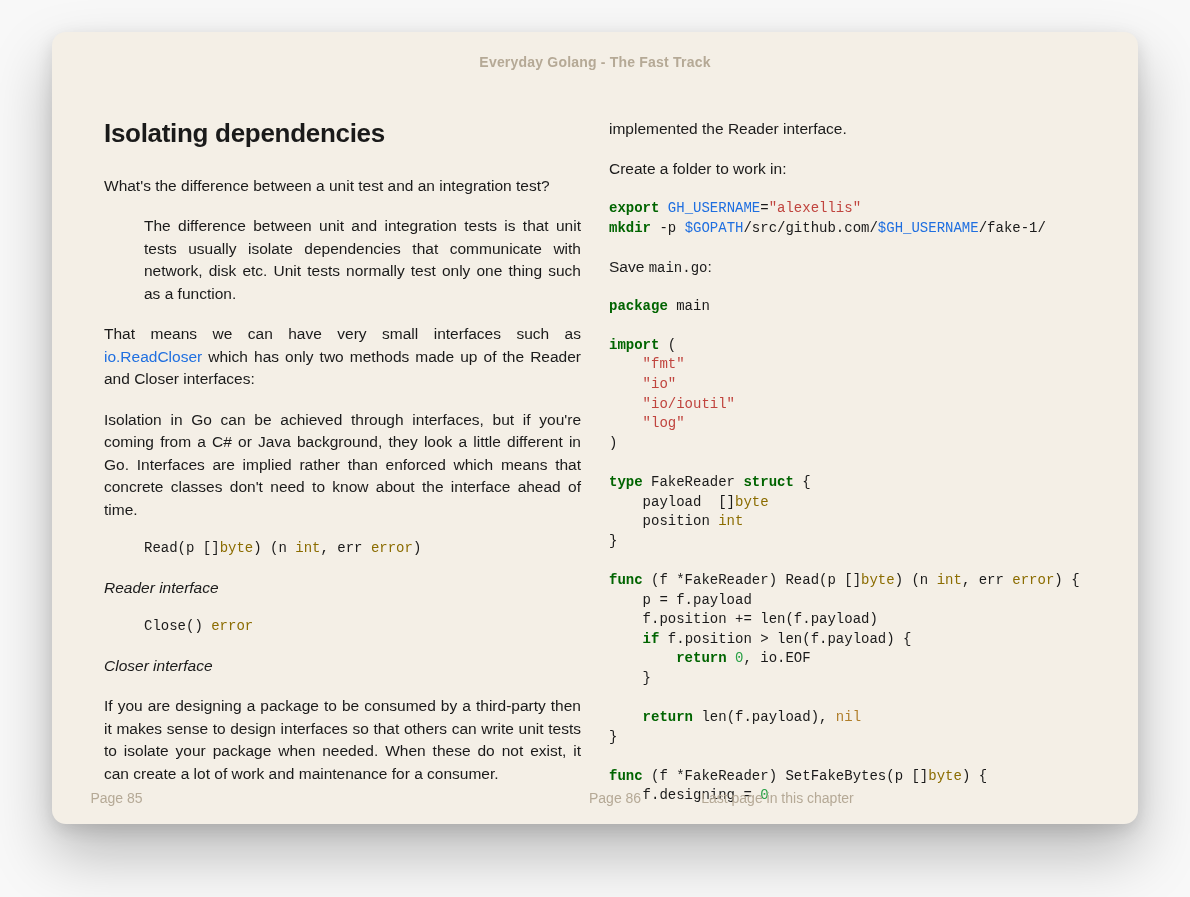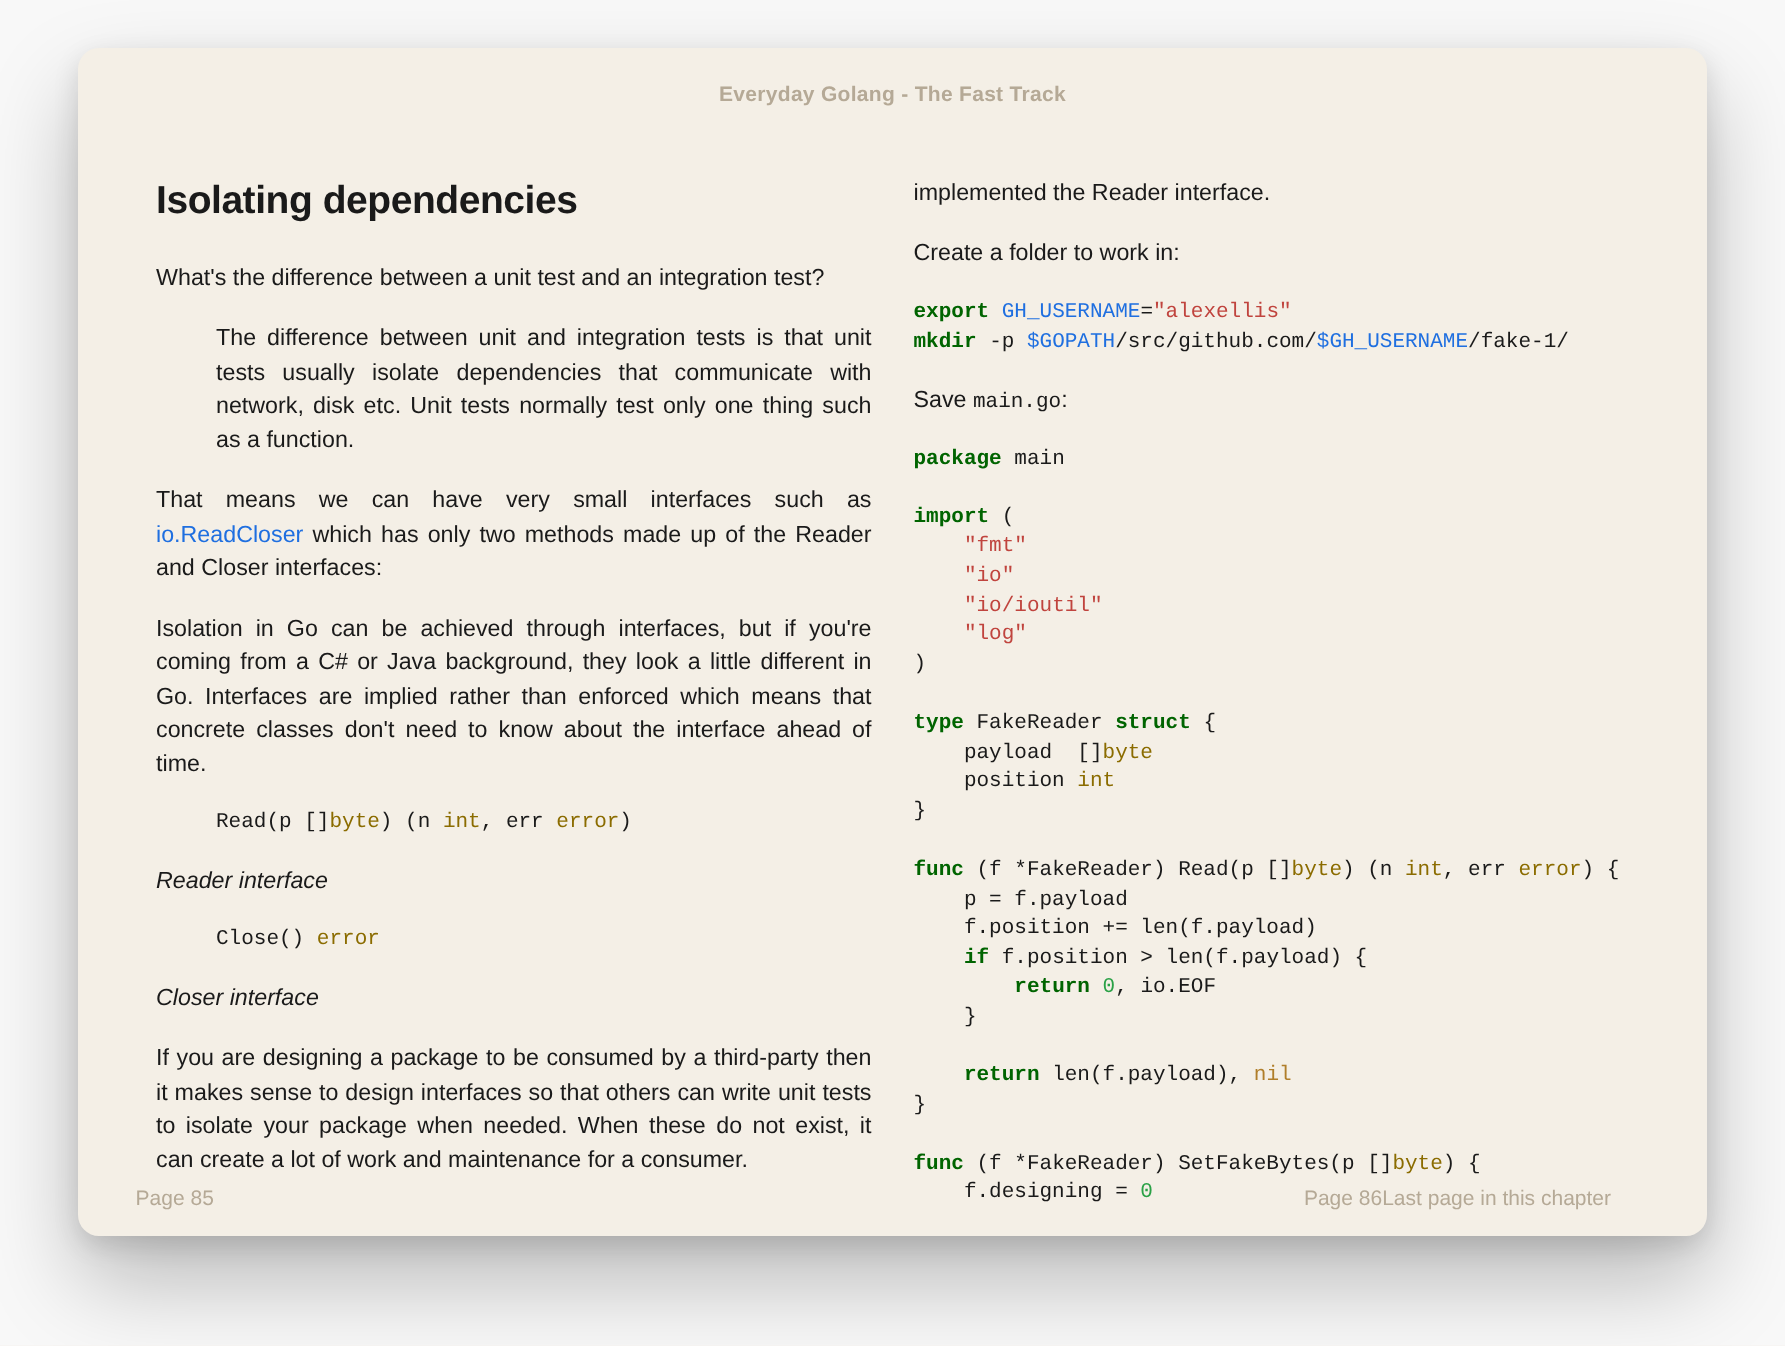--- a/index.html
+++ b/index.html
@@ -97,21 +97,21 @@
   .footer {
     position: absolute;
     left: 0; right: 12px; bottom: 18px;
     display: flex;
     justify-content: space-between;
     padding: 0 52px;
     font-size: 14px;
     color: #b5a996;
   }
   .footer .left  { flex: 1; text-align: center; position: relative; left: -230px; }
-  .footer .right { flex: 1; display: flex; justify-content: flex-end; }
+  .footer .right { flex: 1; display: flex; gap: 60px; }
 </style>
 </head>
 <body>
 
 <div class="stage">
   <div class="page">
 
     <div class="book-title">Everyday Golang - The Fast Track</div>
 
     <div class="columns">

